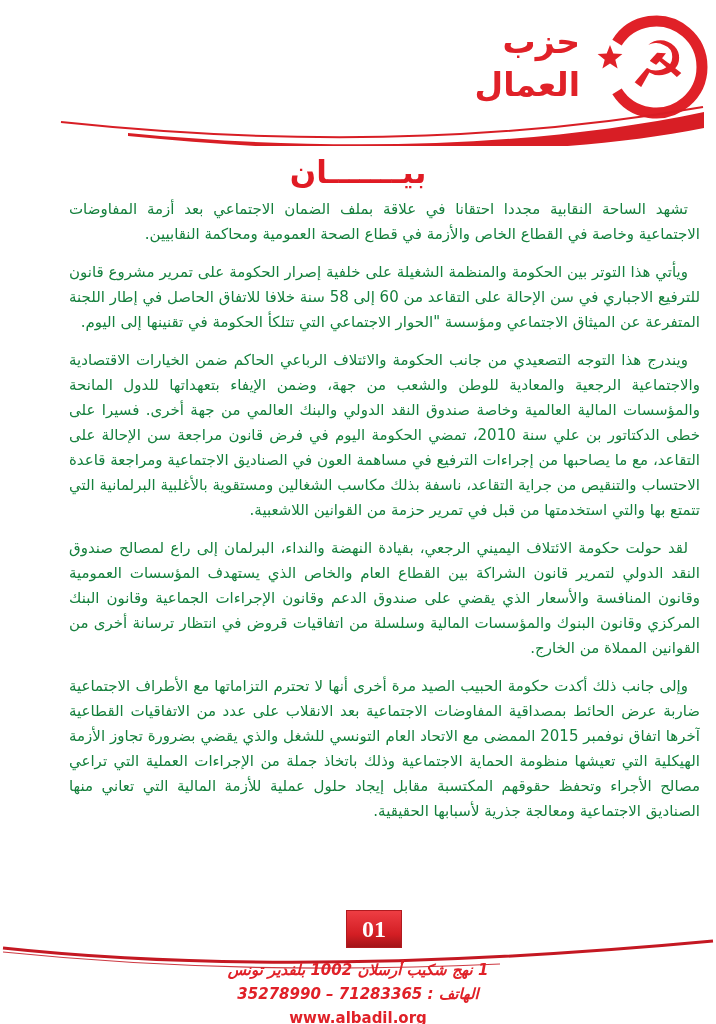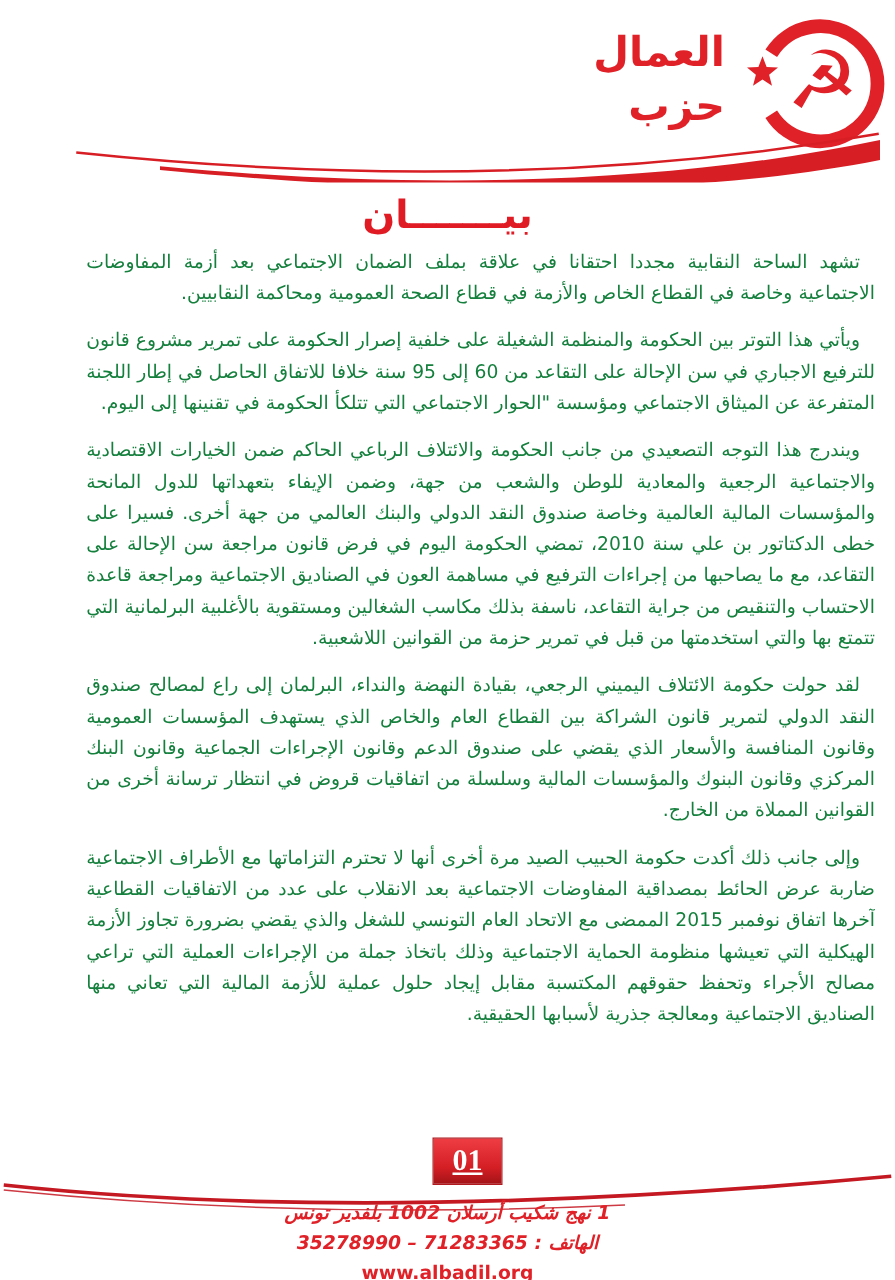--- a/index.html
+++ b/index.html
@@ -37,60 +37,60 @@
     text-align:justify;text-align-last:right;margin-left:19px;
   }
   .body-text p{margin:0 0 13px 0;text-indent:12px;}
   
   .page-number{
     position:absolute;top:910px;left:346px;width:56px;height:38px;
     background:linear-gradient(#ee3d43,#d31e24 65%,#a31418);
     border:1px solid #b01a1f;box-sizing:border-box;
     color:#ffffff;font-family:"Liberation Serif","DejaVu Serif",serif;
     font-size:24px;font-weight:bold;
-    display:flex;align-items:center;justify-content:center;text-decoration:underline;
+    display:flex;align-items:center;justify-content:center;
   }
   .swoosh-bottom{position:absolute;top:938px;left:0;}
   
   .footer{
     position:absolute;top:958px;left:0;right:0;
     text-align:center;color:#e02128;font-weight:bold;
     font-size:15px;line-height:24px;
   }
   .footer .rtl-line{direction:rtl;font-style:italic;}
   .footer .web{direction:ltr;font-size:15px;}
 </style>
 </head>
 <body>
 
 <div class="page">
 
   <div class="party-name">
+    <div>حزب</div>
     <div>العمال</div>
-    <div>حزب</div>
   </div>
 
   <div class="emblem">
     <svg width="122" height="114" viewBox="0 0 122 114">
       <path d="M25,32.6 A46,46 0 1 1 25,81.4" fill="none" stroke="#e02128" stroke-width="11"></path>
       <polygon points="18,35 21.3,43.5 30.4,44 23.3,49.7 25.6,58.5 18,53.6 10.4,58.5 12.7,49.7 5.6,44 14.7,43.5" fill="#e02128"></polygon>
     </svg>
     <span class="hs-glyph">☭</span>
   </div>
 
   <svg class="swoosh-top" width="652" height="46" viewBox="0 0 652 46">
     <path d="M3,22 C240,47 450,41 645,7" fill="none" stroke="#d81e25" stroke-width="2"></path>
     <path d="M70,33 C280,53 480,47 646,12 L646,28 C500,57 300,58 70,36 Z" fill="#d81e25"></path>
   </svg>
 
   <h1 class="title">بيـــــــان</h1>
 
   <div class="body-text">
     <p>تشهد الساحة النقابية مجددا احتقانا في علاقة بملف الضمان الاجتماعي بعد أزمة المفاوضات الاجتماعية وخاصة في القطاع الخاص والأزمة في قطاع الصحة العمومية ومحاكمة النقابيين.</p>
-    <p>ويأتي هذا التوتر بين الحكومة والمنظمة الشغيلة على خلفية إصرار الحكومة على تمرير مشروع قانون للترفيع الاجباري في سن الإحالة على التقاعد من 60 إلى 95 سنة خلافا للاتفاق الحاصل في إطار اللجنة المتفرعة عن الميثاق الاجتماعي ومؤسسة "الحوار الاجتماعي التي تتلكأ الحكومة في تقنينها إلى اليوم.</p>
+    <p>ويأتي هذا التوتر بين الحكومة والمنظمة الشغيلة على خلفية إصرار الحكومة على تمرير مشروع قانون للترفيع الاجباري في سن الإحالة على التقاعد من 60 إلى 58 سنة خلافا للاتفاق الحاصل في إطار اللجنة المتفرعة عن الميثاق الاجتماعي ومؤسسة "الحوار الاجتماعي التي تتلكأ الحكومة في تقنينها إلى اليوم.</p>
     <p>ويندرج هذا التوجه التصعيدي من جانب الحكومة والائتلاف الرباعي الحاكم ضمن الخيارات الاقتصادية والاجتماعية الرجعية والمعادية للوطن والشعب من جهة، وضمن الإيفاء بتعهداتها للدول المانحة والمؤسسات المالية العالمية وخاصة صندوق النقد الدولي والبنك العالمي من جهة أخرى. فسيرا على خطى الدكتاتور بن علي سنة 2010، تمضي الحكومة اليوم في فرض قانون مراجعة سن الإحالة على التقاعد، مع ما يصاحبها من إجراءات الترفيع في مساهمة العون في الصناديق الاجتماعية ومراجعة قاعدة الاحتساب والتنقيص من جراية التقاعد، ناسفة بذلك مكاسب الشغالين ومستقوية بالأغلبية البرلمانية التي تتمتع بها والتي استخدمتها من قبل في تمرير حزمة من القوانين اللاشعبية.</p>
     <p>لقد حولت حكومة الائتلاف اليميني الرجعي، بقيادة النهضة والنداء، البرلمان إلى راع لمصالح صندوق النقد الدولي لتمرير قانون الشراكة بين القطاع العام والخاص الذي يستهدف المؤسسات العمومية وقانون المنافسة والأسعار الذي يقضي على صندوق الدعم وقانون الإجراءات الجماعية وقانون البنك المركزي وقانون البنوك والمؤسسات المالية وسلسلة من اتفاقيات قروض في انتظار ترسانة أخرى من القوانين المملاة من الخارج.</p>
     <p>وإلى جانب ذلك أكدت حكومة الحبيب الصيد مرة أخرى أنها لا تحترم التزاماتها مع الأطراف الاجتماعية ضاربة عرض الحائط بمصداقية المفاوضات الاجتماعية بعد الانقلاب على عدد من الاتفاقيات القطاعية آخرها اتفاق نوفمبر 2015 الممضى مع الاتحاد العام التونسي للشغل والذي يقضي بضرورة تجاوز الأزمة الهيكلية التي تعيشها منظومة الحماية الاجتماعية وذلك باتخاذ جملة من الإجراءات العملية التي تراعي مصالح الأجراء وتحفظ حقوقهم المكتسبة مقابل إيجاد حلول عملية للأزمة المالية التي تعاني منها الصناديق الاجتماعية ومعالجة جذرية لأسبابها الحقيقية.</p>
   </div>
 
   <div class="page-number">01</div>
 
   <svg class="swoosh-bottom" width="716" height="36" viewBox="0 0 716 36">
     <path d="M3,10 C170,28 400,32 713,3" fill="none" stroke="#c41822" stroke-width="3"></path>
     <path d="M3,14 C160,30 330,34 500,26" fill="none" stroke="#c41822" stroke-width="1.2" opacity="0.85"></path>

